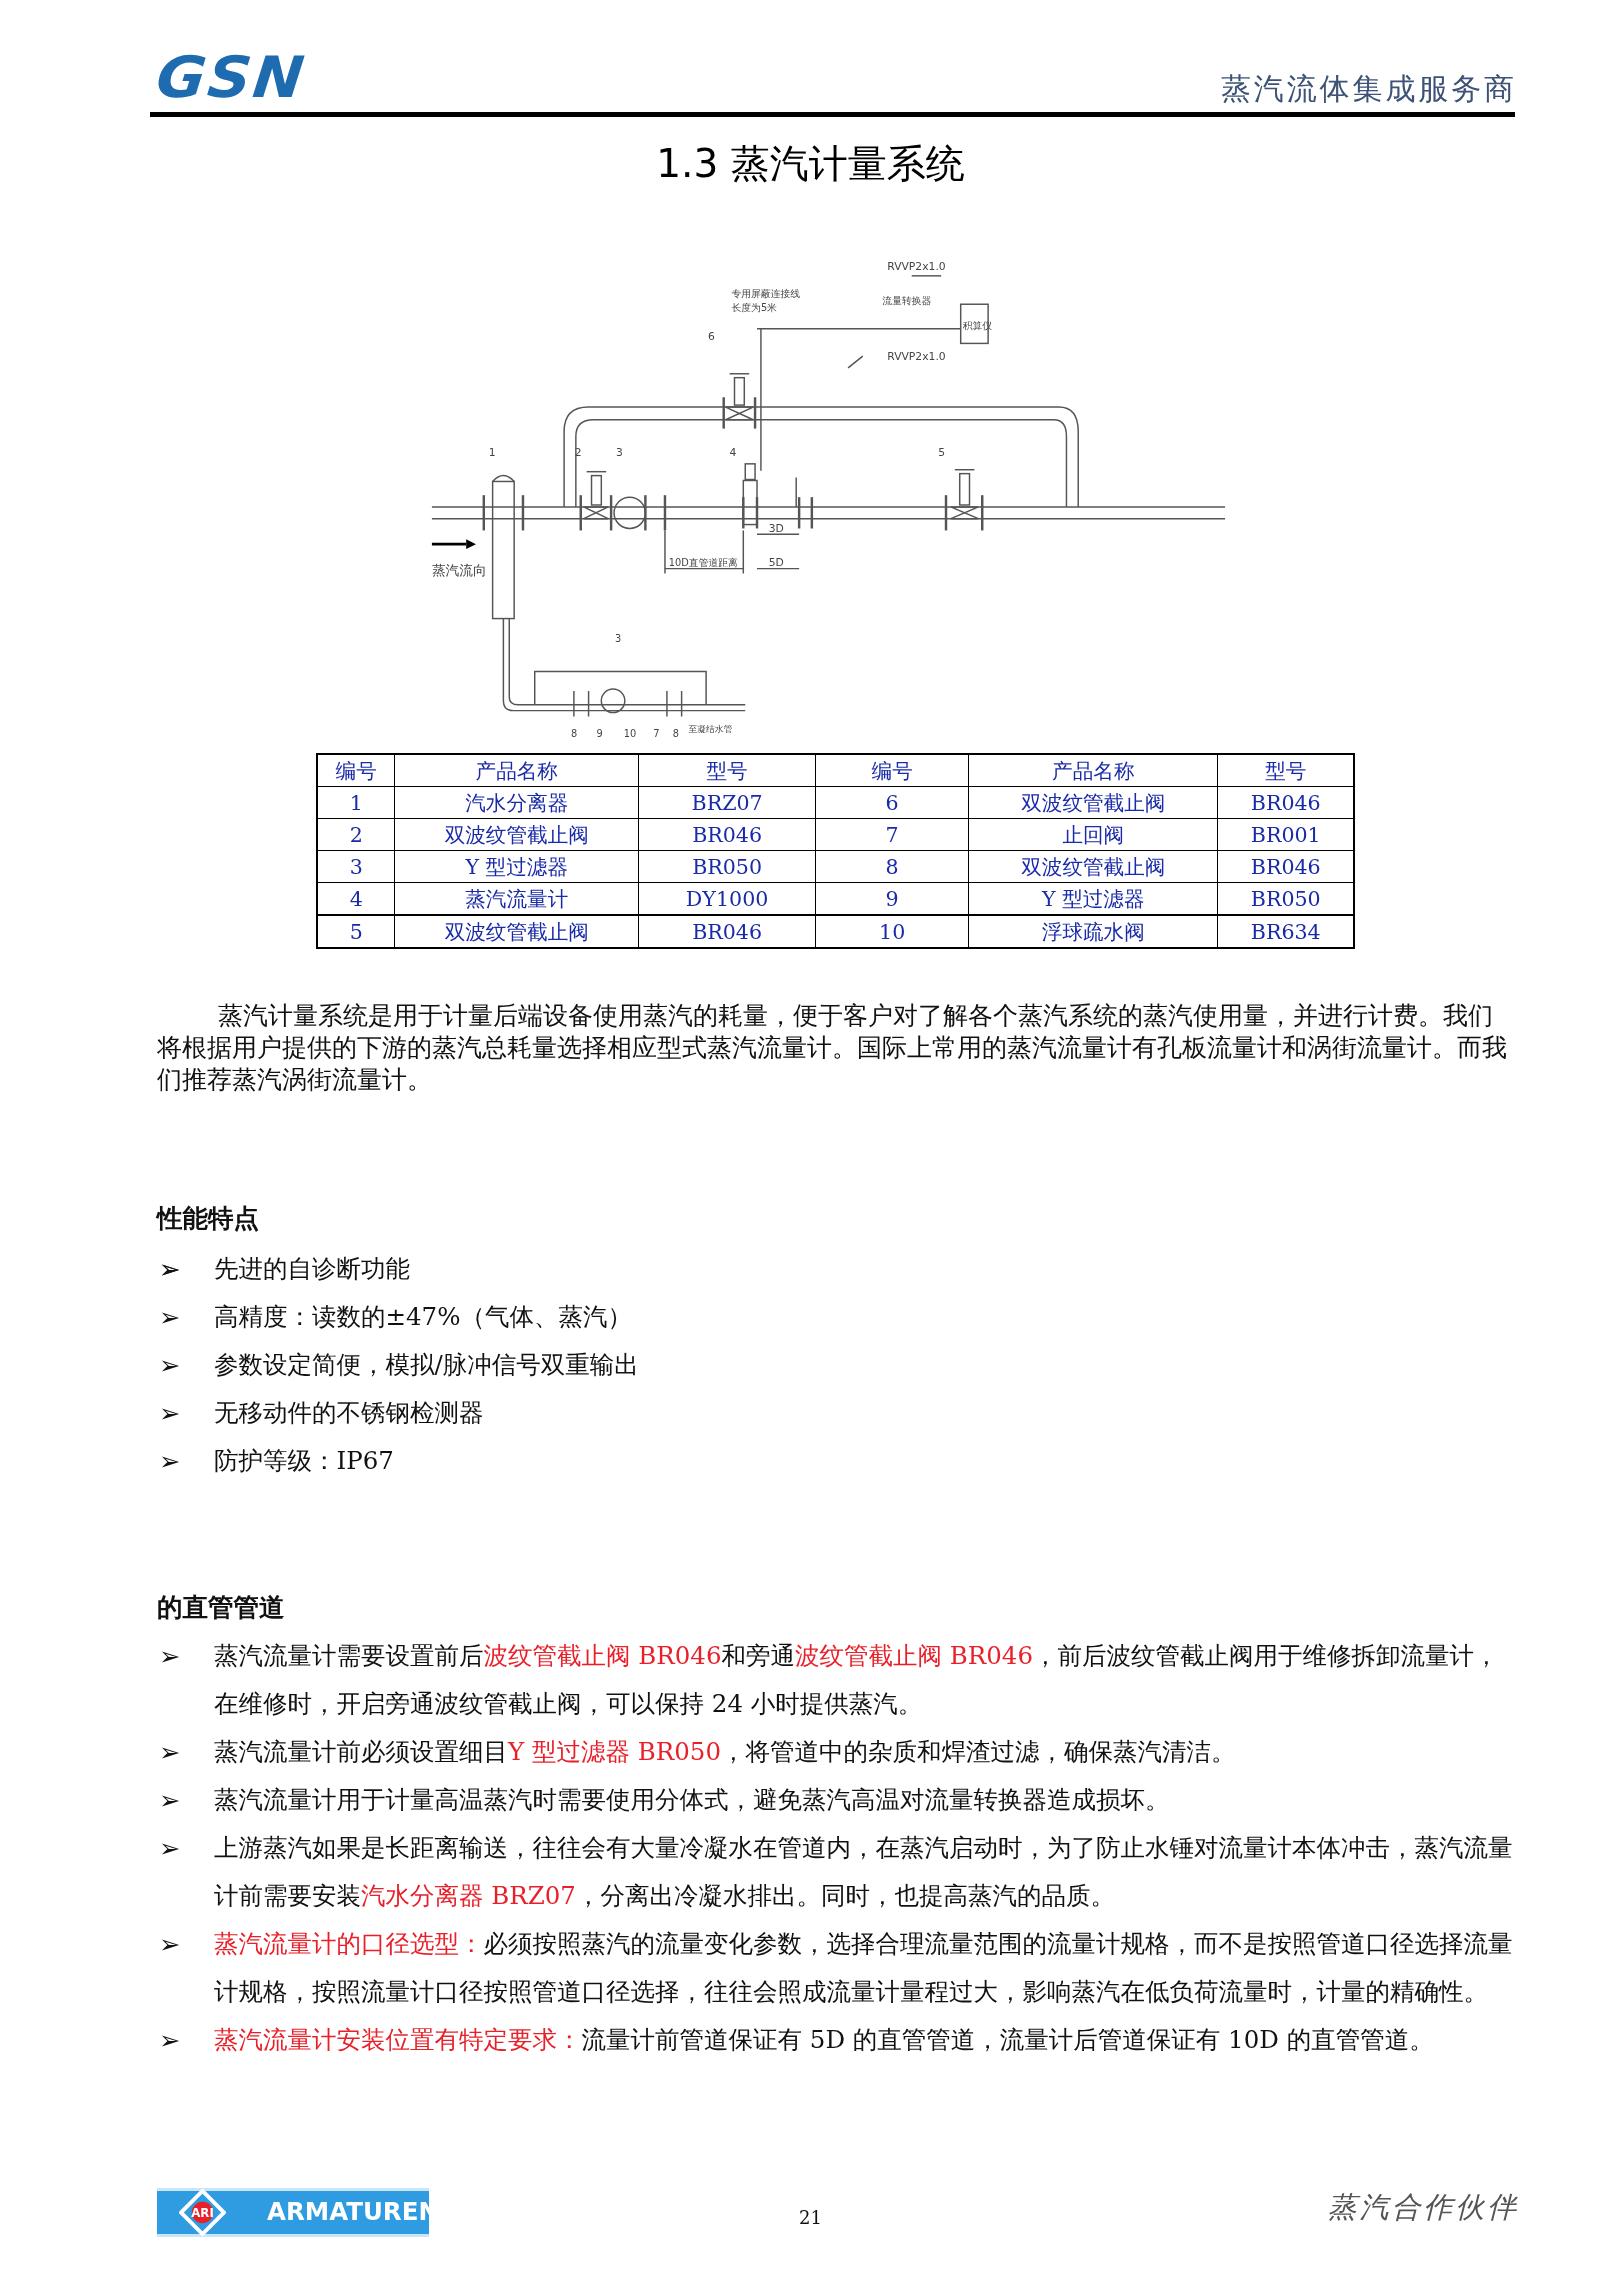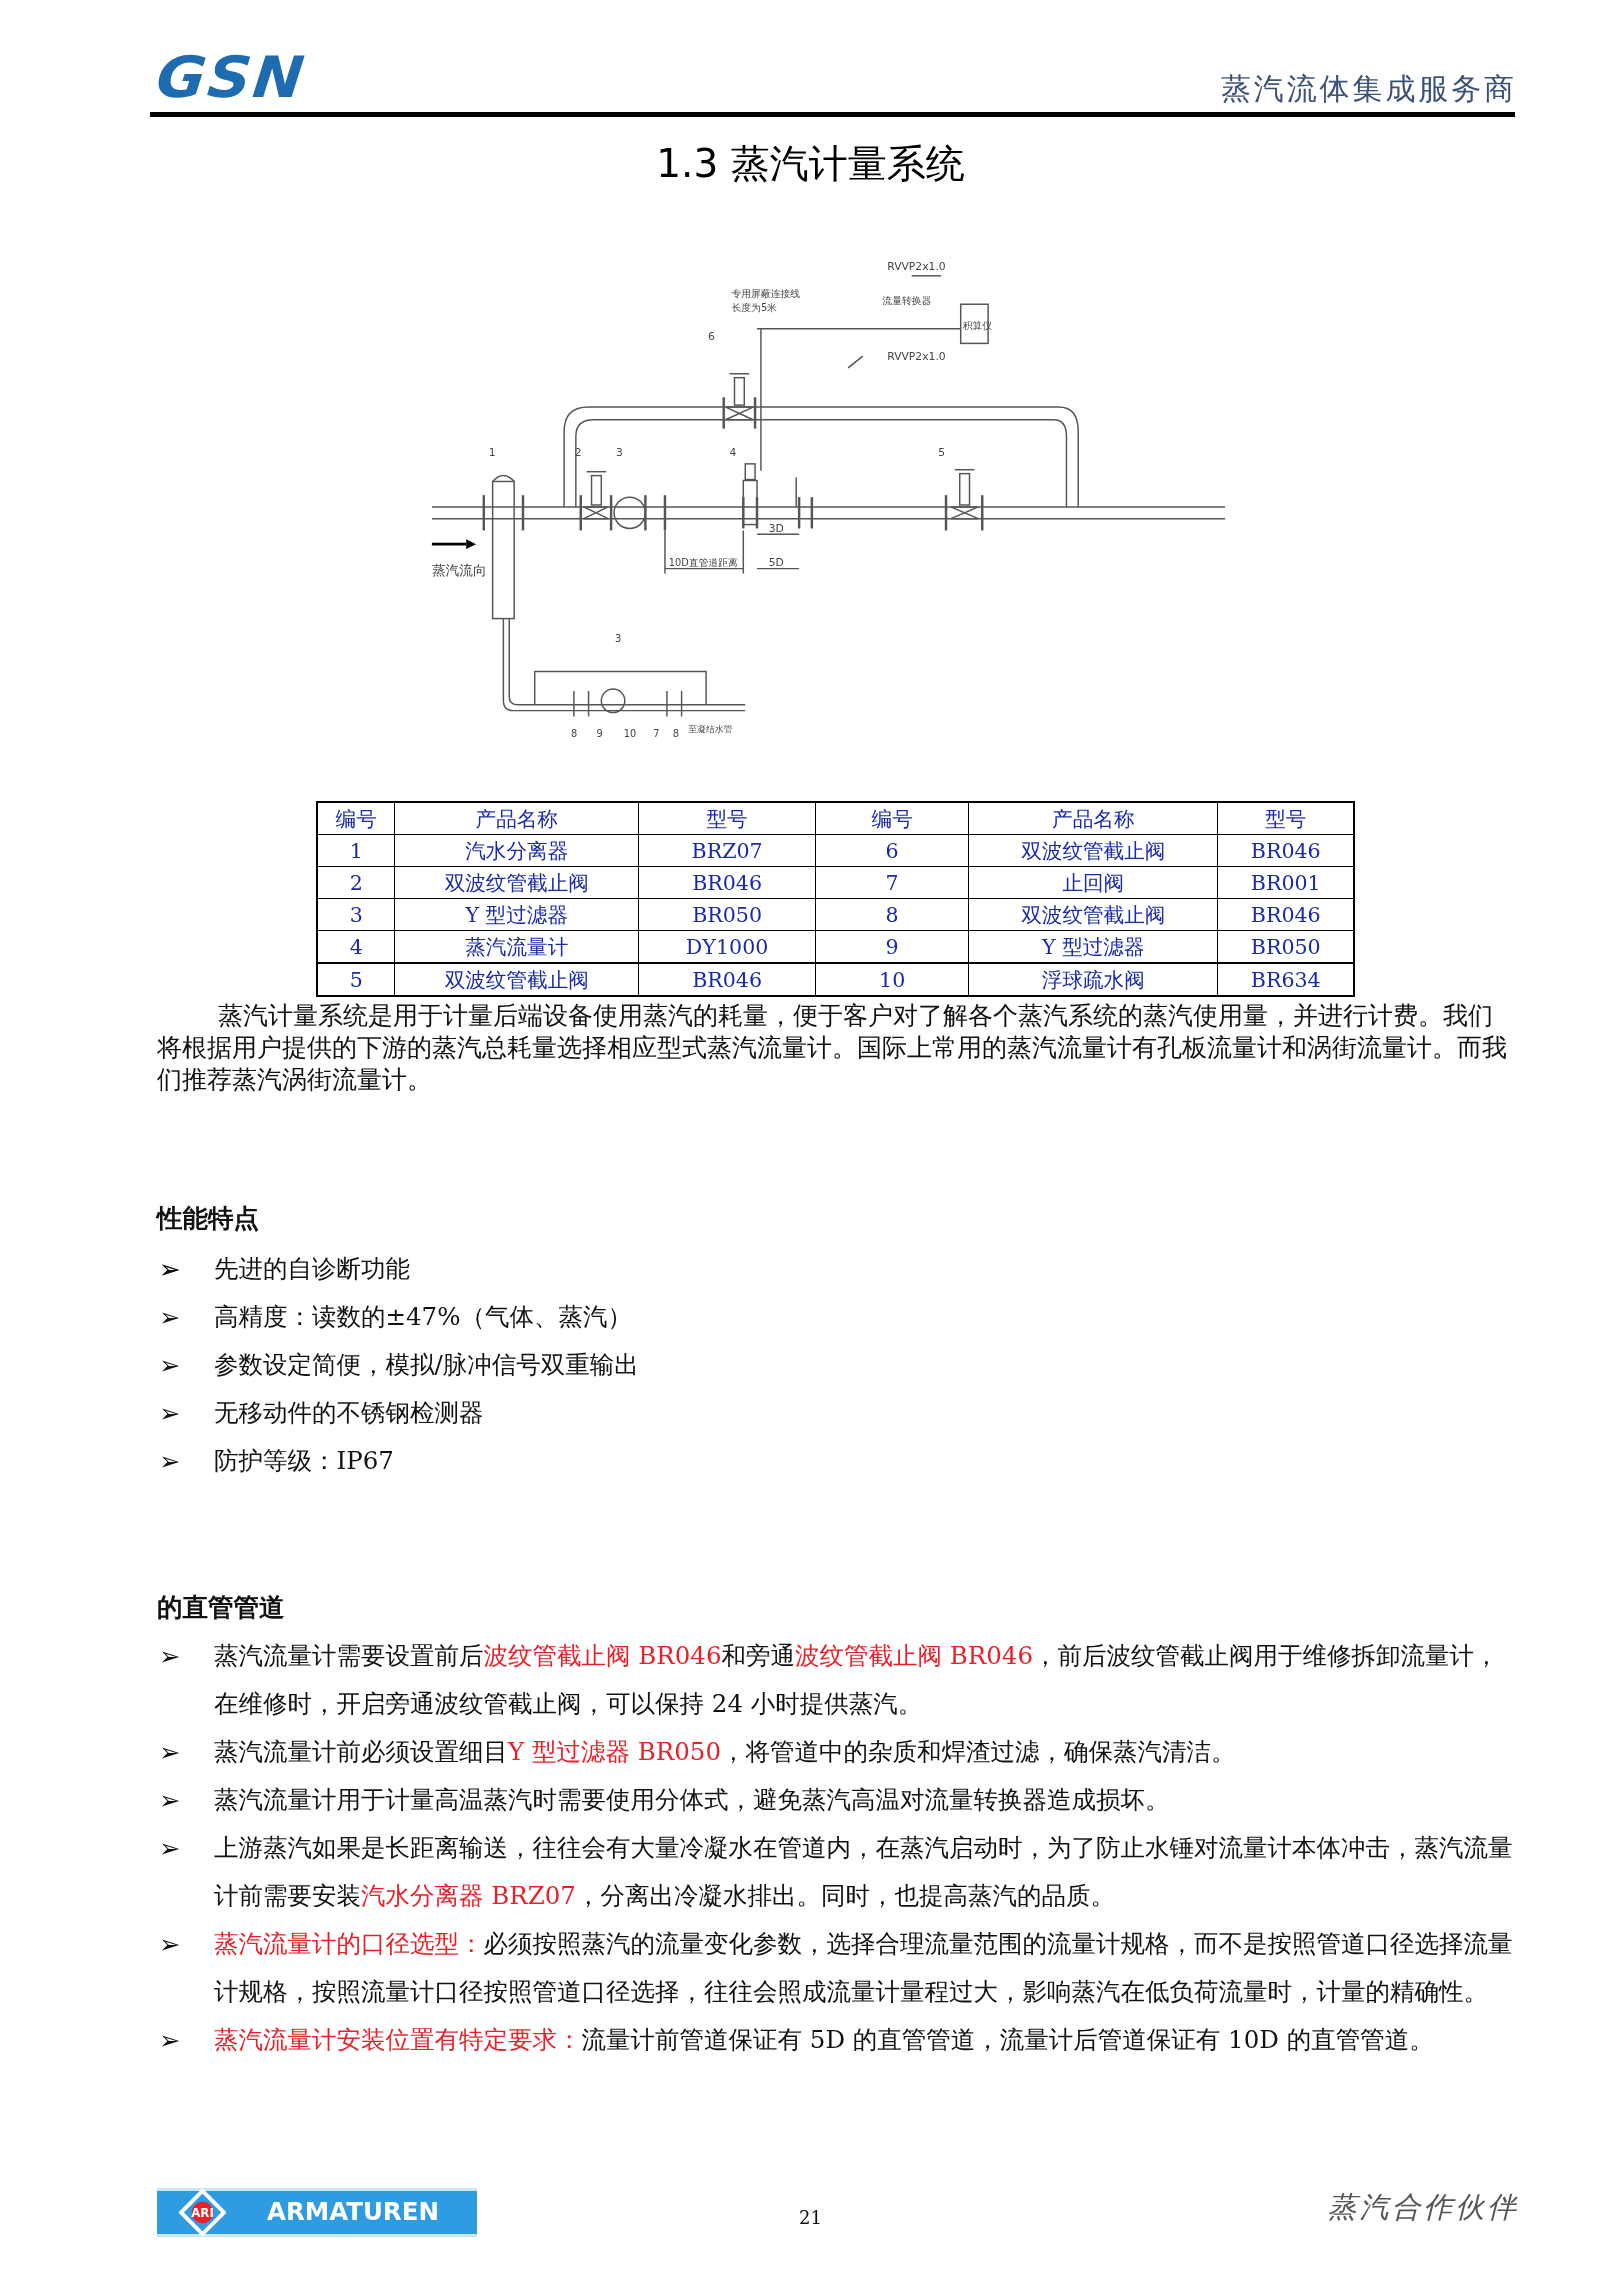--- a/index.html
+++ b/index.html
@@ -18,21 +18,21 @@
 
   #page-title { left:0; width:1621px; top:137px; text-align:center; font-size:39px;
                 font-family:"DejaVu Sans", sans-serif; color:#000; }
 
   
   #diagram { left:412px; top:221px; width:833px; height:519px; }
   .lbl { font-family:"DejaVu Sans", sans-serif; fill:#444; }
 
   
   #parts-table { left:316px; top:753px; width:1039px; border-collapse:collapse;
-                 border:2.9px solid #000; font-family:"DejaVu Serif", serif;margin-top:48px; }
+                 border:2.9px solid #000; font-family:"DejaVu Serif", serif; }
   #parts-table td { border:1.5px solid #000; height:31px; text-align:center; font-size:20.6px;
                     color:#1a2aa8; padding:0; }
   #parts-table tr.head td { color:#1a2aa8; }
   #parts-table tr.sep td { border-bottom:2.9px solid #000; }
 
   
   .para { left:157px; width:1360px; font-size:25px; line-height:32px; color:#111; }
   #intro { top:1000px; text-indent:61px; }
   .section-h { left:157px; font-size:25.5px; font-weight:bold; font-family:"DejaVu Sans", sans-serif; }
   #features-h { top:1201px; }
@@ -40,21 +40,21 @@
   ul.blist { list-style:none; margin:0; padding:0; position:absolute; left:157px; width:1362px; }
   ul.blist li { position:relative; padding-left:57px; font-size:24.5px; line-height:48px; }
   ul.blist li .bullet { position:absolute; left:2px; top:0; width:21.6px; font-size:25.5px; }
   #features { top:1245px; }
   #features li { margin-bottom:0; }
   #config { top:1632px; }
   .red { color:#e8202a; }
 
   
   #footer-logo { left:157px; top:2188px; width:272px; height:43px; background:#2f9be0;
-                 border-top:3.9px solid #c9e6f7; border-bottom:3.9px solid #c9e6f7;padding-left:48px; }
+                 border-top:3.9px solid #c9e6f7; border-bottom:3.9px solid #c9e6f7; }
   #footer-logo-text { position:absolute; left:110px; top:5.9px; font-family:"DejaVu Sans", sans-serif;
                       font-weight:bold; color:#fff; font-size:24.5px; letter-spacing:0px; }
   #ari-diamond { position:absolute; left:21.6px; top:-2px; width:47px; height:47px; }
   #page-number { left:0; width:1621px; top:2207px; text-align:center; font-size:18px; }
   #footer-tagline { right:102px; top:2188px; font-size:29px; color:#555; letter-spacing:2.9px;
                     font-style:italic; }
 </style>
 </head>
 <body>
 

